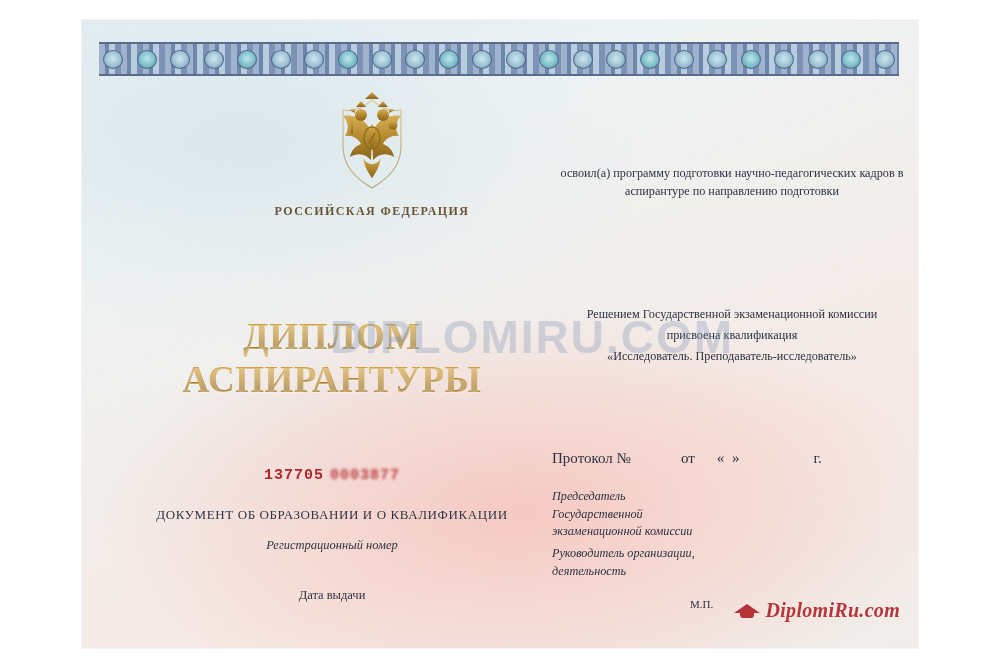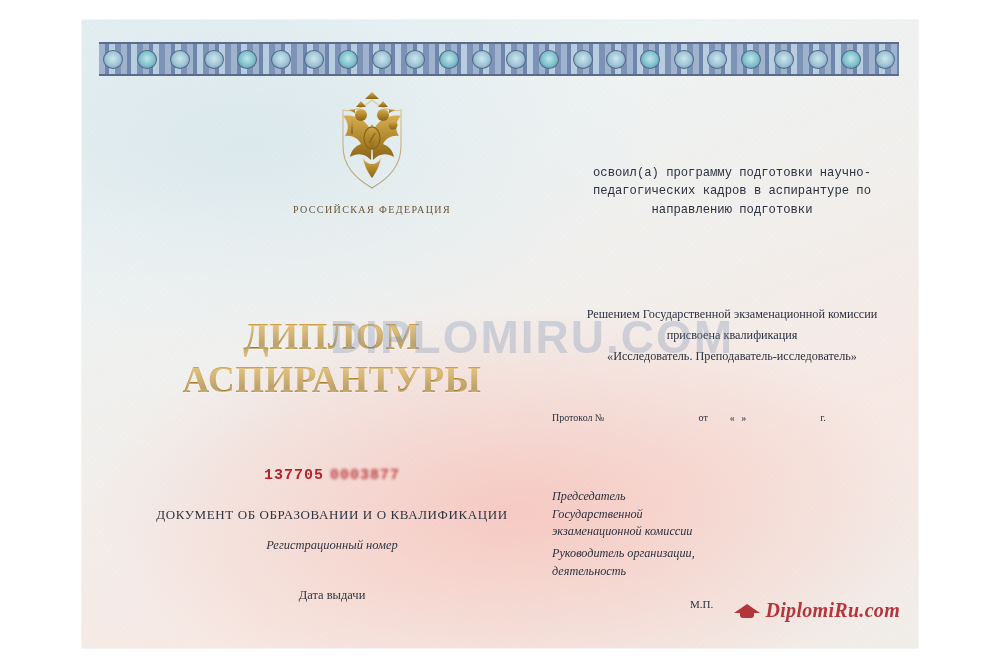--- a/index.html
+++ b/index.html
@@ -93,24 +93,24 @@
     text-align: center;
   }
   #emblem {
     width: 94px;
     height: 104px;
     margin: 0 auto;
   }
   #emblem-caption {
     margin-top: 8px;
     font-family: "Liberation Serif", serif;
-    font-size: 10px;
+    font-size: 12px;
     letter-spacing: 1.4px;
     color: #6a5436;
-    font-weight: 400;
+    font-weight: 700;
   }
 
   
   #title-block {
     position: absolute;
     left: 40px;
     top: 296px;
     width: 420px;
     text-align: center;
   }
@@ -177,39 +177,39 @@
 
   
   .r {
     position: absolute;
     font-family: "Liberation Serif", serif;
     color: #2b3140;
     font-size: 12.2px;
     line-height: 1.5;
   }
   #r-line1 { left: 505px; top: 62px; width: 330px; text-align: center; }
-  #r-line2 { left: 470px; top: 144px; width: 360px; text-align: center; font-family: Liberation Mono, monospace; }
+  #r-line2 { left: 470px; top: 144px; width: 360px; text-align: center; }
   #r-line3 { left: 460px; top: 253px; width: 380px; text-align: center; }
   #r-line4 { left: 470px; top: 285px; width: 360px; text-align: center; }
   #r-line5 { left: 470px; top: 306px; width: 360px; text-align: center; }
   #r-qual  { left: 470px; top: 327px; width: 360px; text-align: center; font-size: 12.2px; }
 
   #protocol {
     position: absolute;
     left: 470px;
-    top: 392px;
+    top: 430px;
     width: 360px;
-    font-size: 10px;
+    font-size: 15px;
     color: #2b3140;
     font-family: "Liberation Serif", serif;
     display: flex;
     align-items: baseline;
   }
   #protocol .p-label { white-space: nowrap; }
-  #protocol .p-ot { margin-left: 94px; }
+  #protocol .p-ot { margin-left: 50px; }
   #protocol .p-q { margin-left: 22px; letter-spacing: 2px; }
   #protocol .p-g { margin-left: 72px; }
 
   .sign-block {
     position: absolute;
     left: 470px;
     font-family: "Liberation Serif", serif;
     font-style: italic;
     font-size: 12.2px;
     line-height: 1.45;

